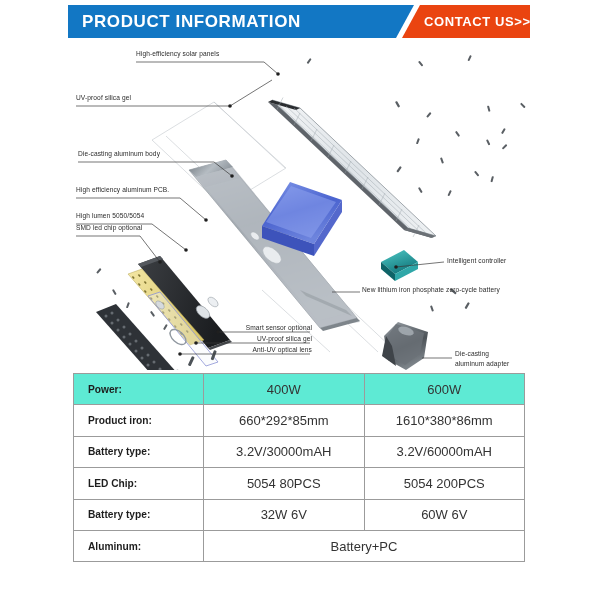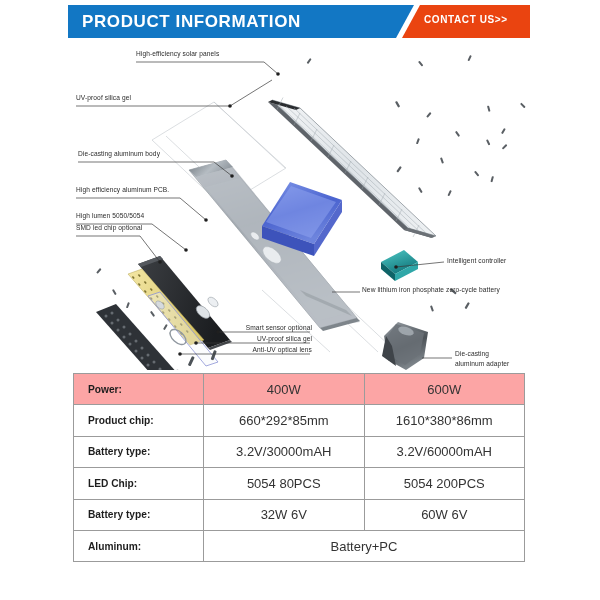--- a/index.html
+++ b/index.html
@@ -18,21 +18,21 @@
   }
   #header-banner svg { position: absolute; left: 0; top: 0; }
   .banner-label {
     position: absolute;
     color: #ffffff;
     font-weight: bold;
     letter-spacing: 0.6px;
     white-space: nowrap;
   }
   #title-label { left: 14px; top: 7px; font-size: 17px; }
-  #contact-label { left: 356px; top: 9px; font-size: 10px; }
+  #contact-label { left: 356px; top: 9px; font-size: 13px; }
 
   
   #diagram { position: absolute; left: 0; top: 40px; width: 600px; height: 330px; }
   #diagram svg { display: block; }
 
   .lbl {
     position: absolute;
     font-size: 6.6px;
     color: #2b2b2b;
     white-space: nowrap;
@@ -50,21 +50,21 @@
   }
   #spec-table td {
     border: 1px solid #9b9b9b;
     height: 31.4px;
     font-size: 13px;
     color: #1d1d1d;
     padding: 0 0 0 14px;
   }
   #spec-table td.lab { width: 130px; font-weight: bold; font-size: 10.2px; }
   #spec-table td.val { text-align: center; padding: 0; color: #333; }
-  #spec-table tr.shaded td { background: #fca5a5; }
+  #spec-table tr.shaded td { background: #5eead4; }
 </style>
 </head>
 <body>
 
 <div id="page">
 
   <div id="header-banner">
     <svg width="462" height="33" viewBox="0 0 462 33">
       <polygon points="0,0 346,0 328,33 0,33" fill="#1277c4"></polygon>
       <polygon points="352,0 462,0 462,33 334,33" fill="#ea4410"></polygon>
@@ -381,21 +381,21 @@
   </div>
 
   <table id="spec-table">
     <tbody>
         <tr class="shaded">
           <td class="lab">Power:</td>
           <td class="val">400W</td>
           <td class="val">600W</td>
         </tr>
         <tr>
-          <td class="lab">Product chip:</td>
+          <td class="lab">Product iron:</td>
           <td class="val">660*292*85mm</td>
           <td class="val">1610*380*86mm</td>
         </tr>
         <tr>
           <td class="lab">Battery type:</td>
           <td class="val">3.2V/30000mAH</td>
           <td class="val">3.2V/60000mAH</td>
         </tr>
         <tr>
           <td class="lab">LED Chip:</td>

